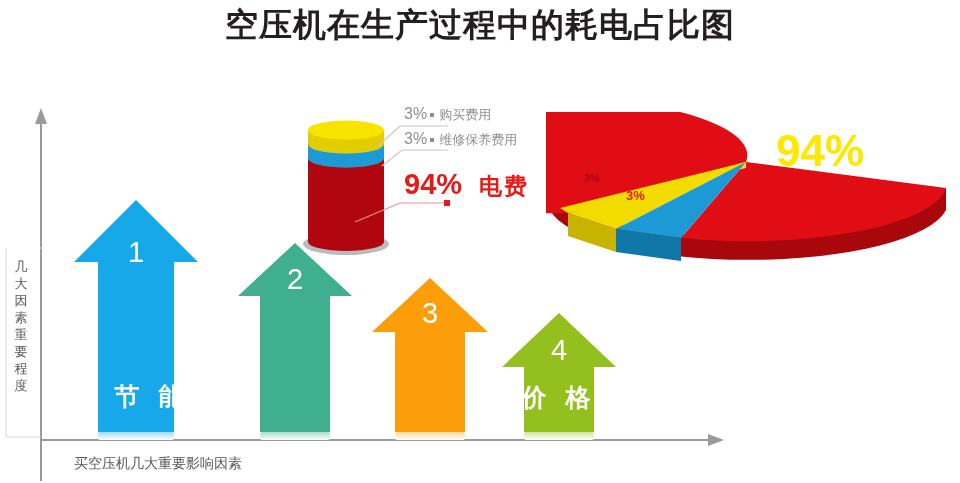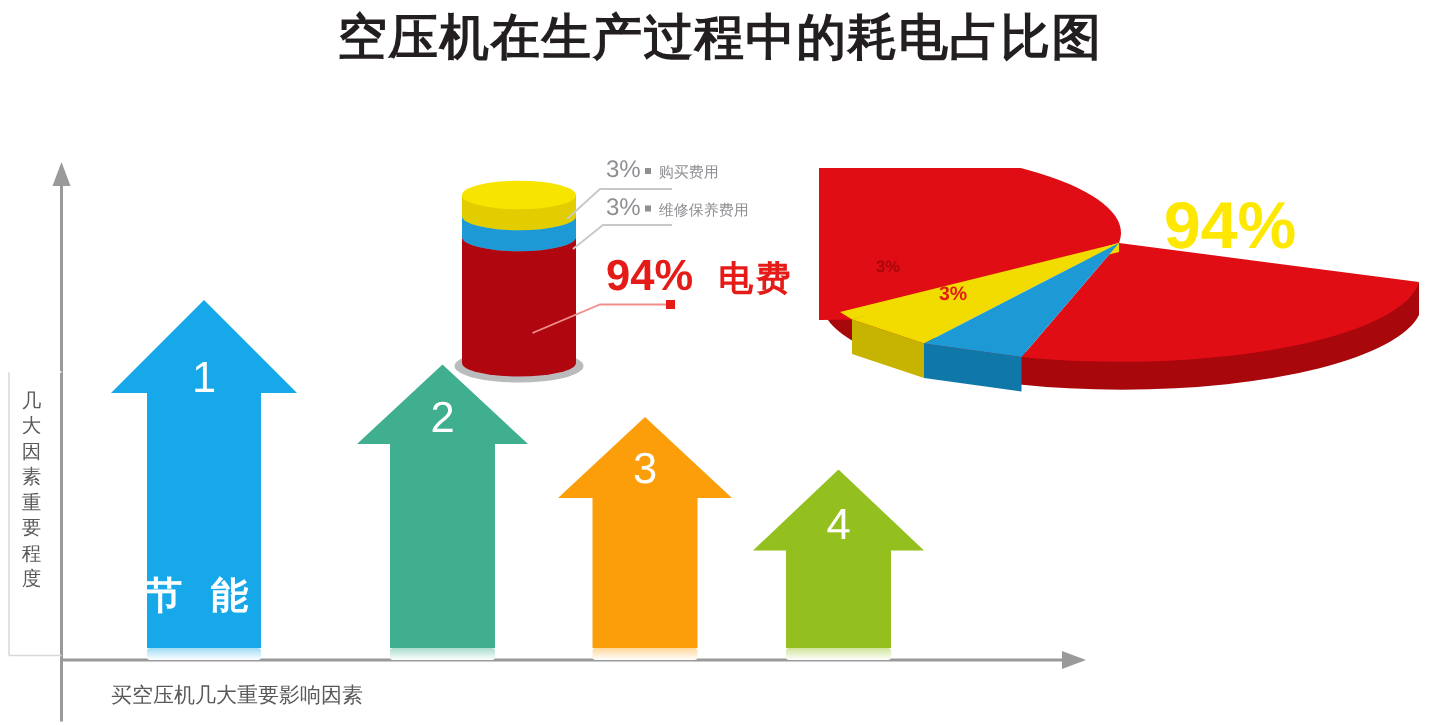--- a/index.html
+++ b/index.html
@@ -62,21 +62,21 @@
   
   .callout{
     position:absolute;white-space:nowrap;
     font-size:15px;color:#8d8f92;
   }
   .callout .pct{font-size:16px;color:#8d8f92;}
   .callout .dot{
     display:inline-block;width:4px;height:4px;background:#8d8f92;
     vertical-align:2px;margin:0 5px 0 3px;
   }
-  .callout .txt{font-size:10px;color:#8d8f92;}
+  .callout .txt{font-size:13px;color:#8d8f92;}
   .callout-red{
     position:absolute;white-space:nowrap;color:#e41b17;font-weight:bold;
   }
   .callout-red .pct{font-size:29px;}
   .callout-red .txt{font-size:23px;margin-left:17px;letter-spacing:2px;}
 
   
   .pie{position:absolute;}
   .pie-pct{
     position:absolute;color:#ffe800;font-size:44px;font-weight:bold;
@@ -106,21 +106,21 @@
     <polygon points="724,440 708,434 708,446" fill="#9a9a9a"></polygon>
   </svg>
   <div class="ylabel">几<br>大<br>因<br>素<br>重<br>要<br>程<br>度</div>
   <div class="xlabel">买空压机几大重要影响因素</div>
 
   <div class="arrow" style="left:74px;top:200px;">
     <svg width="124" height="232" viewBox="0 0 124 232">
       <polygon points="62,0 124,62 100,62 100,232 24,232 24,62 0,62" fill="#16a8e8"></polygon>
     </svg>
     <div class="num" style="left:42px;top:36px;">1</div>
-    <div class="cap" style="left:0;top:180px;width:120px;text-align:center;">节 能</div>
+    <div class="cap" style="left:18px;top:180px;width:120px;text-align:center;">节 能</div>
   </div>
   <div class="refl" style="left:98px;top:432px;width:76px;height:8px;background:linear-gradient(#9fdcf6,#ffffff);"></div>
 
   <div class="arrow" style="left:238px;top:243px;">
     <svg width="114" height="189" viewBox="0 0 114 189">
       <polygon points="57,0 114,53 92,53 92,189 22,189 22,53 0,53" fill="#3faf8f"></polygon>
     </svg>
     <div class="num" style="left:37px;top:20px;">2</div>
   </div>
   <div class="refl" style="left:260px;top:432px;width:70px;height:8px;background:linear-gradient(#a8ddcd,#ffffff);"></div>
@@ -131,20 +131,21 @@
     </svg>
     <div class="num" style="left:38px;top:19px;">3</div>
   </div>
   <div class="refl" style="left:395px;top:432px;width:70px;height:8px;background:linear-gradient(#ffd79a,#ffffff);"></div>
 
   <div class="arrow" style="left:502px;top:313px;">
     <svg width="114" height="119" viewBox="0 0 114 119">
       <polygon points="57,0 114,54 92,54 92,119 22,119 22,54 0,54" fill="#93c01f"></polygon>
     </svg>
     <div class="num" style="left:37px;top:21px;">4</div>
+    <div class="cap" style="left:2px;top:68px;width:110px;">价 格</div>
   </div>
   <div class="refl" style="left:524px;top:432px;width:70px;height:8px;background:linear-gradient(#cfe49a,#ffffff);"></div>
 
   <div class="cyl" style="left:296px;top:118px;">
     <svg width="108" height="140" viewBox="0 0 108 140">
 
       <ellipse cx="50" cy="126" rx="43" ry="11" fill="#b9bbbd"></ellipse>
       <ellipse cx="50" cy="124" rx="38" ry="9" fill="#cfd1d3"></ellipse>
 
       <path d="M12,40 L12,124 A38,9 0 0 0 88,124 L88,40 Z" fill="#b00610"></path>

